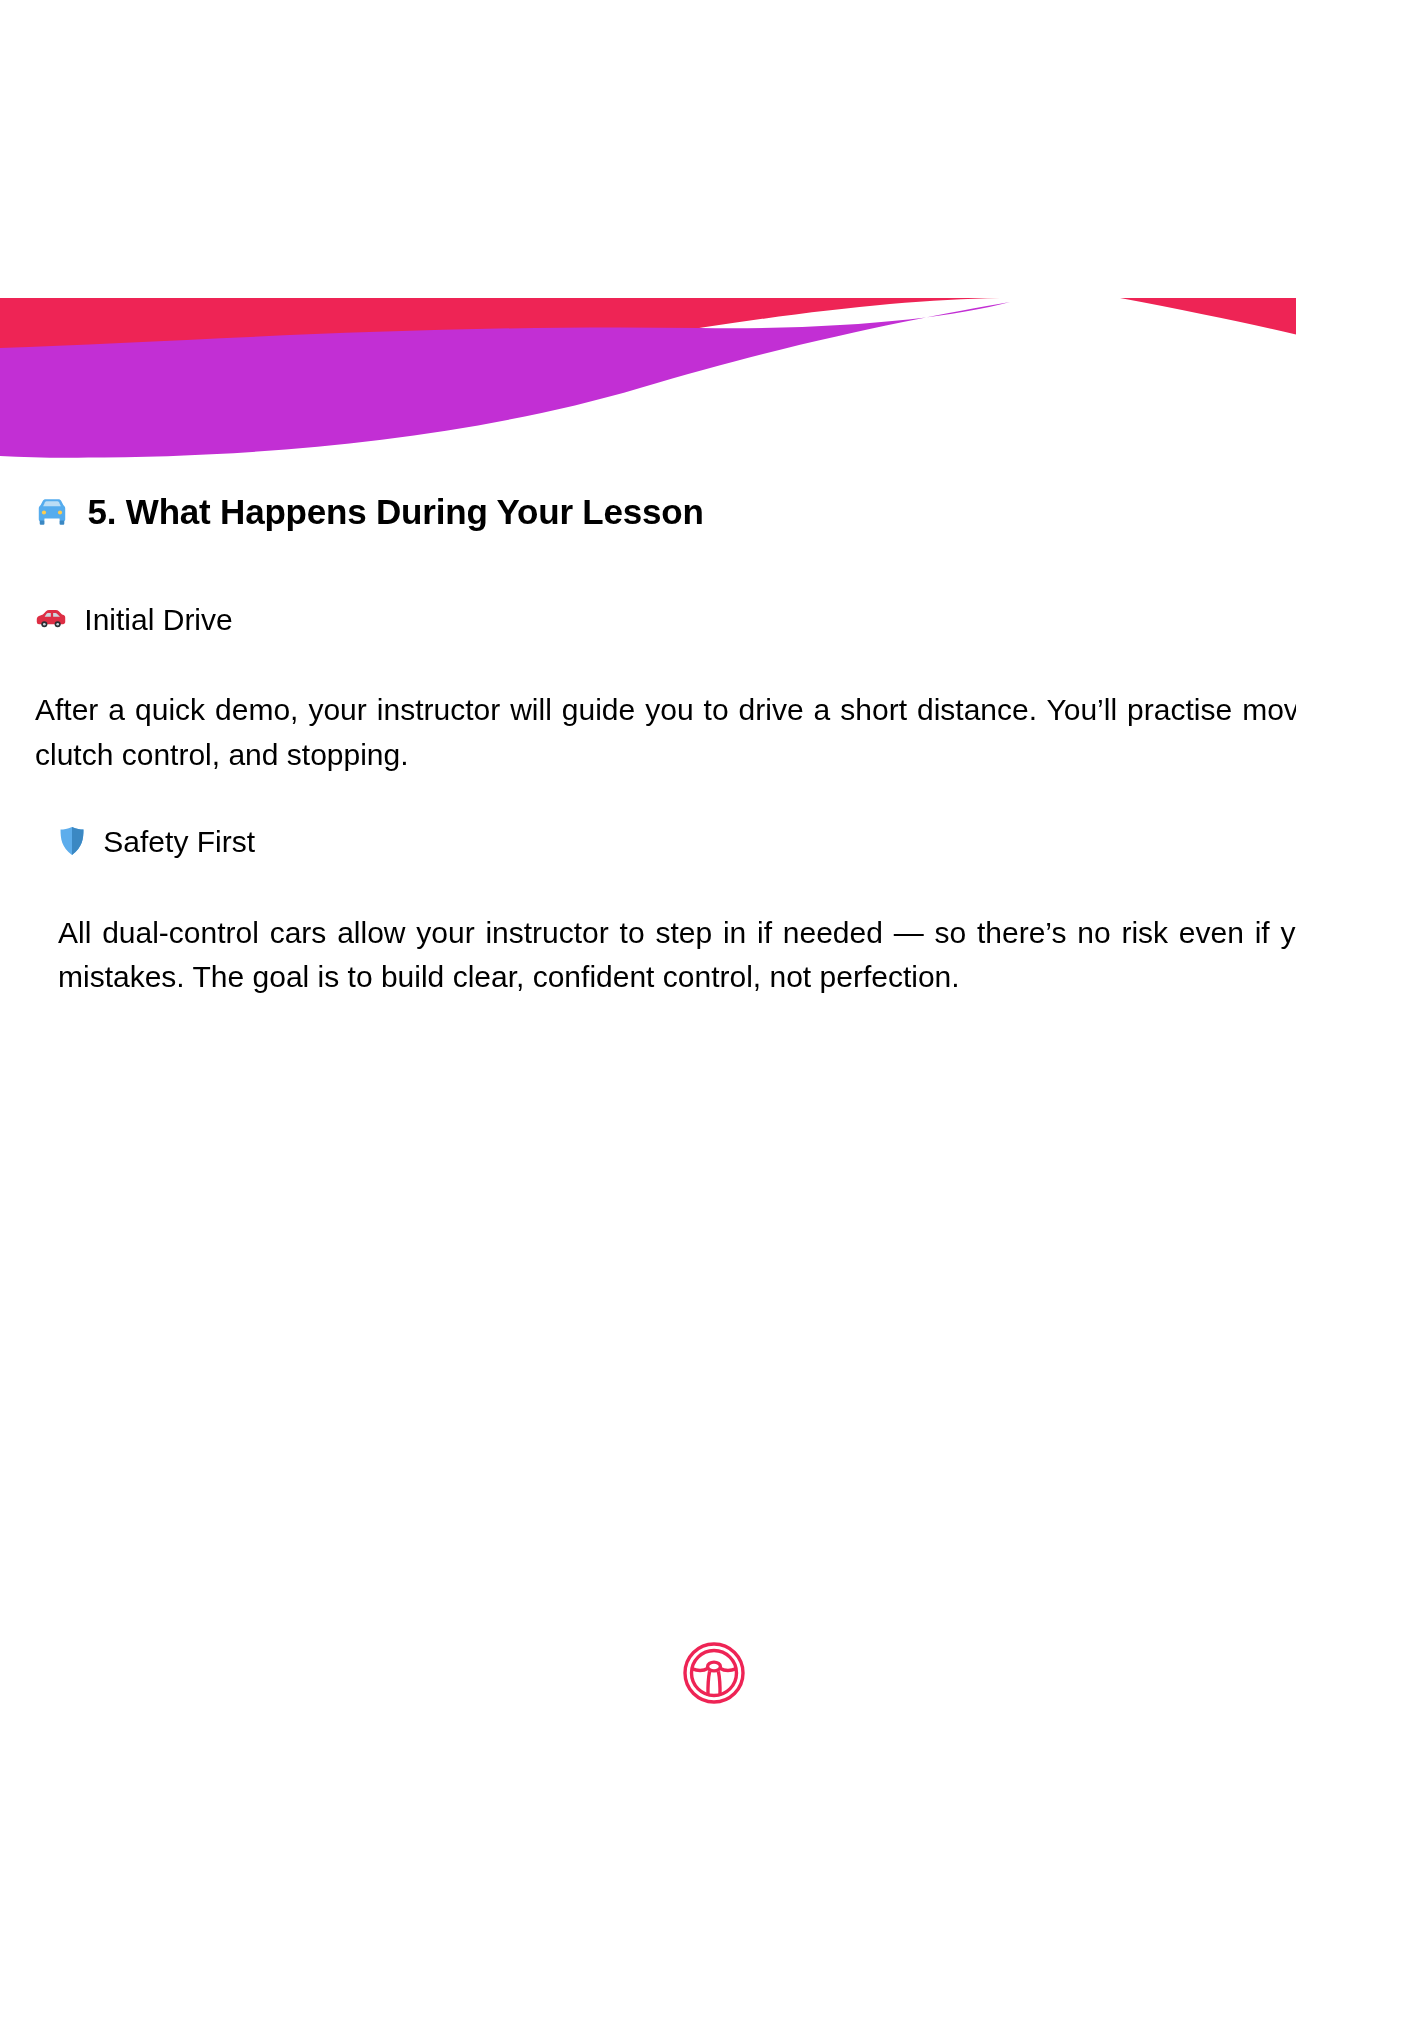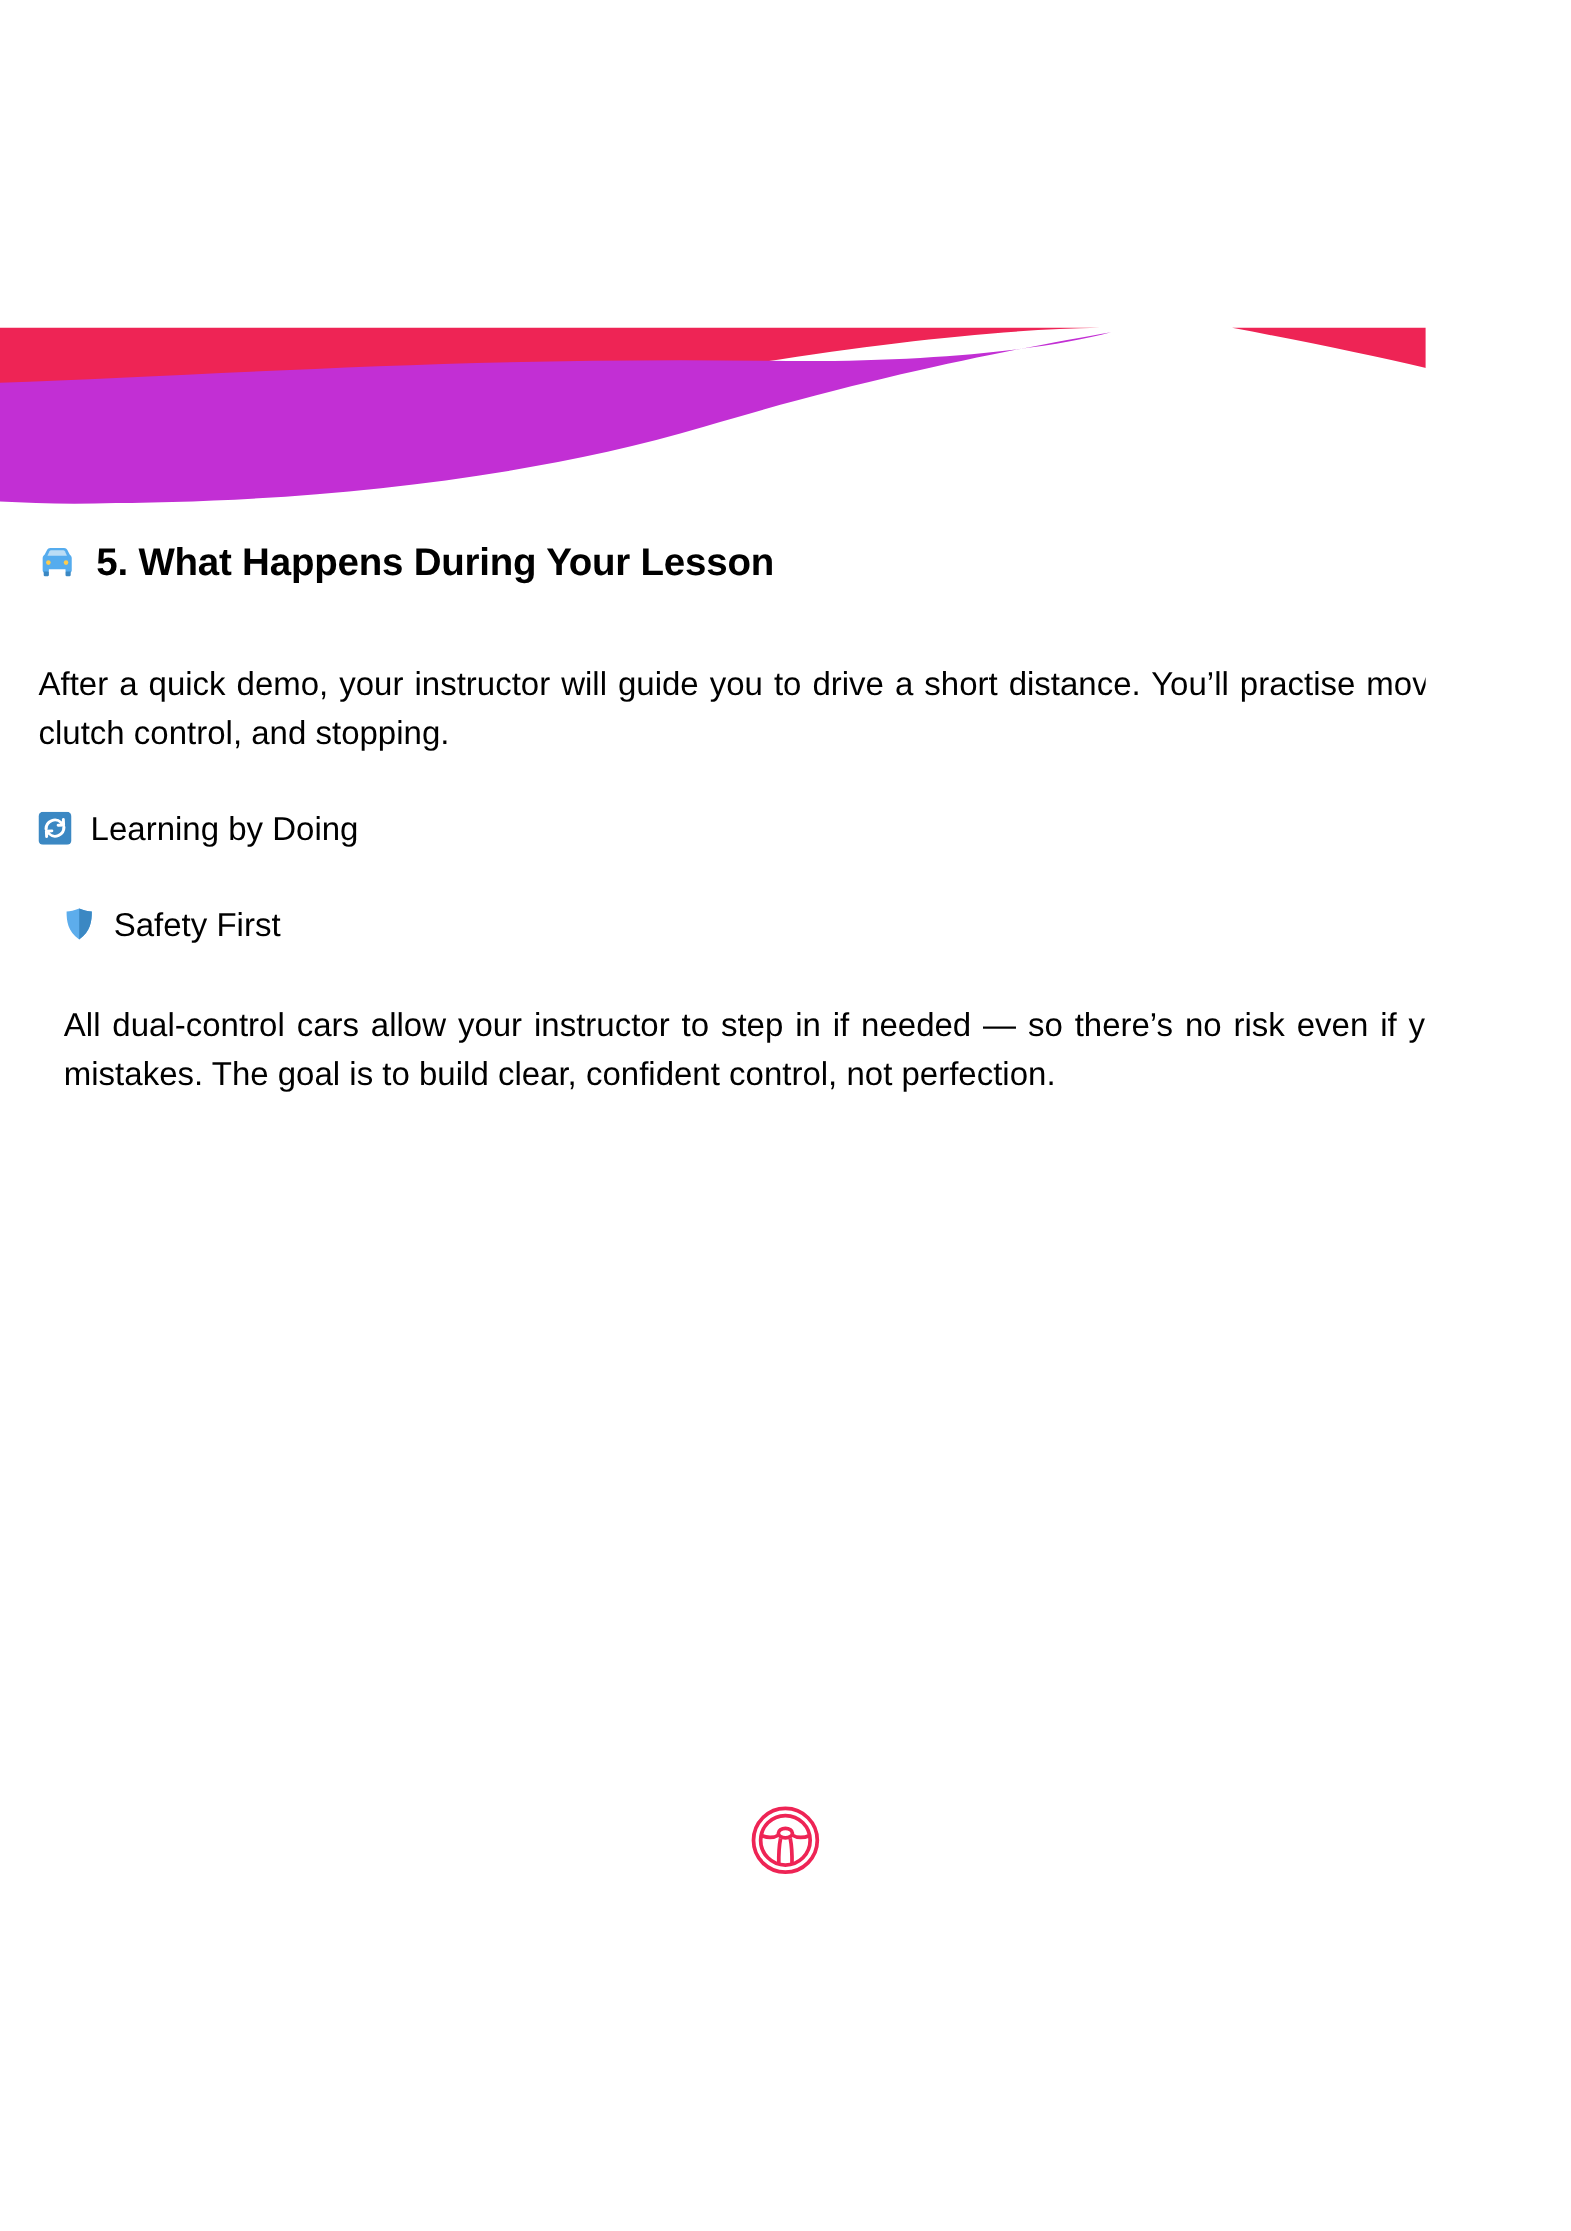--- a/index.html
+++ b/index.html
@@ -132,34 +132,37 @@
           <path fill="#BBDDF5" d="M10.6 7.6c.3-.6.9-1 1.6-1h11.6c.7 0 1.3.4 1.6 1l2 4.4H8.6l2-4.4z"></path>
           <circle fill="#FFCC4D" cx="9.5" cy="18.5" r="2.2"></circle>
           <circle fill="#FFCC4D" cx="26.5" cy="18.5" r="2.2"></circle>
           <path fill="#3B88C3" d="M5 27h5v3.5c0 .6-.4 1-1 1H6c-.6 0-1-.4-1-1V27zM26 27h5v3.5c0 .6-.4 1-1 1h-3c-.6 0-1-.4-1-1V27z"></path>
         </svg>
       </span>
       <span>5. What Happens During Your Lesson</span>
     </h1>
 
     <div class="section">
+      <h2 class="section-heading">
+        <span class="heading-icon ico">
+          <svg width="32" height="32" viewBox="0 0 36 36" xmlns="http://www.w3.org/2000/svg">
+            <path fill="#DD2E44" d="M34 22.5c0 1.4-1.1 2.5-2.5 2.5h-27A2.5 2.5 0 0 1 2 22.5v-3.2c0-1.6 1-3 2.5-3.6l4.4-1.7 3.5-3.6c.9-.9 2.1-1.4 3.4-1.4h7.6c1.3 0 2.5.5 3.4 1.4l3.6 3.6 1.8.6c1.3.5 1.8 1.6 1.8 3v4.9z"></path>
+            <path fill="#CCD6DD" d="M14.6 12.4h3.2v4.3h-7l2-3.2c.4-.6 1.1-1.1 1.8-1.1zM20.4 12.4h2.7c.6 0 1.2.2 1.6.7l3.4 3.6h-7.7v-4.3z"></path>
+            <circle fill="#292F33" cx="10.5" cy="25" r="3.4"></circle>
+            <circle fill="#CCD6DD" cx="10.5" cy="25" r="1.5"></circle>
+            <circle fill="#292F33" cx="25.5" cy="25" r="3.4"></circle>
+            <circle fill="#CCD6DD" cx="25.5" cy="25" r="1.5"></circle>
+          </svg>
+        </span>
+        <span>Initial Drive</span>
+      </h2>
       <p class="body-text">After a quick demo, your instructor will guide you to drive a short distance. You’ll practise moving off, clutch control, and stopping.</p>
     </div>
 
     <div class="section">
-      <h2 class="section-heading">
-        <span class="heading-icon ico">
-          <svg width="30" height="30" viewBox="0 0 36 36" xmlns="http://www.w3.org/2000/svg">
-            <rect x="0" y="0" width="36" height="36" rx="5" fill="#3B88C3"></rect>
-            <path fill="#FFFFFF" d="M27.6 15.2a1.6 1.6 0 0 0-1.6 1.7 8 8 0 0 1-13.9 5.6l2.6-.1a1.6 1.6 0 1 0-.2-3.2l-6 .3c-.9 0-1.6.8-1.5 1.7l.3 6a1.6 1.6 0 1 0 3.2-.2l-.1-2.1a11.2 11.2 0 0 0 19-8 1.6 1.6 0 0 0-1.8-1.7z"></path>
-            <path fill="#FFFFFF" d="M8.4 20.3a1.6 1.6 0 0 0 1.6-1.7 8 8 0 0 1 13.8-5.6l-2.5.1a1.6 1.6 0 1 0 .2 3.2l6-.3c.9 0 1.6-.8 1.5-1.7l-.3-6a1.6 1.6 0 1 0-3.2.2l.1 2.1a11.2 11.2 0 0 0-19 8 1.6 1.6 0 0 0 1.8 1.7z"></path>
-          </svg>
-        </span>
-        <span>Learning by Doing</span>
-      </h2>
     </div>
 
     <div class="section">
       <h2 class="section-heading">
         <span class="heading-icon ico">
           <svg width="28" height="30" viewBox="0 0 30 34" xmlns="http://www.w3.org/2000/svg">
             <path fill="#5DADEC" d="M15 1C10 3 5.5 4 2 4c0 10 1 20 13 29 12-9 13-19 13-29-3.5 0-8-1-13-3z"></path>
             <path fill="#3B88C3" d="M15 1v32c12-9 13-19 13-29-3.5 0-8-1-13-3z"></path>
           </svg>
         </span>

